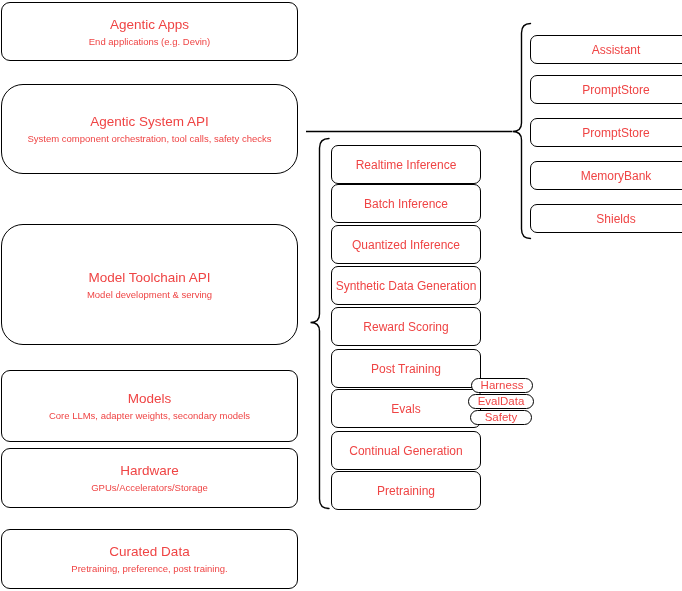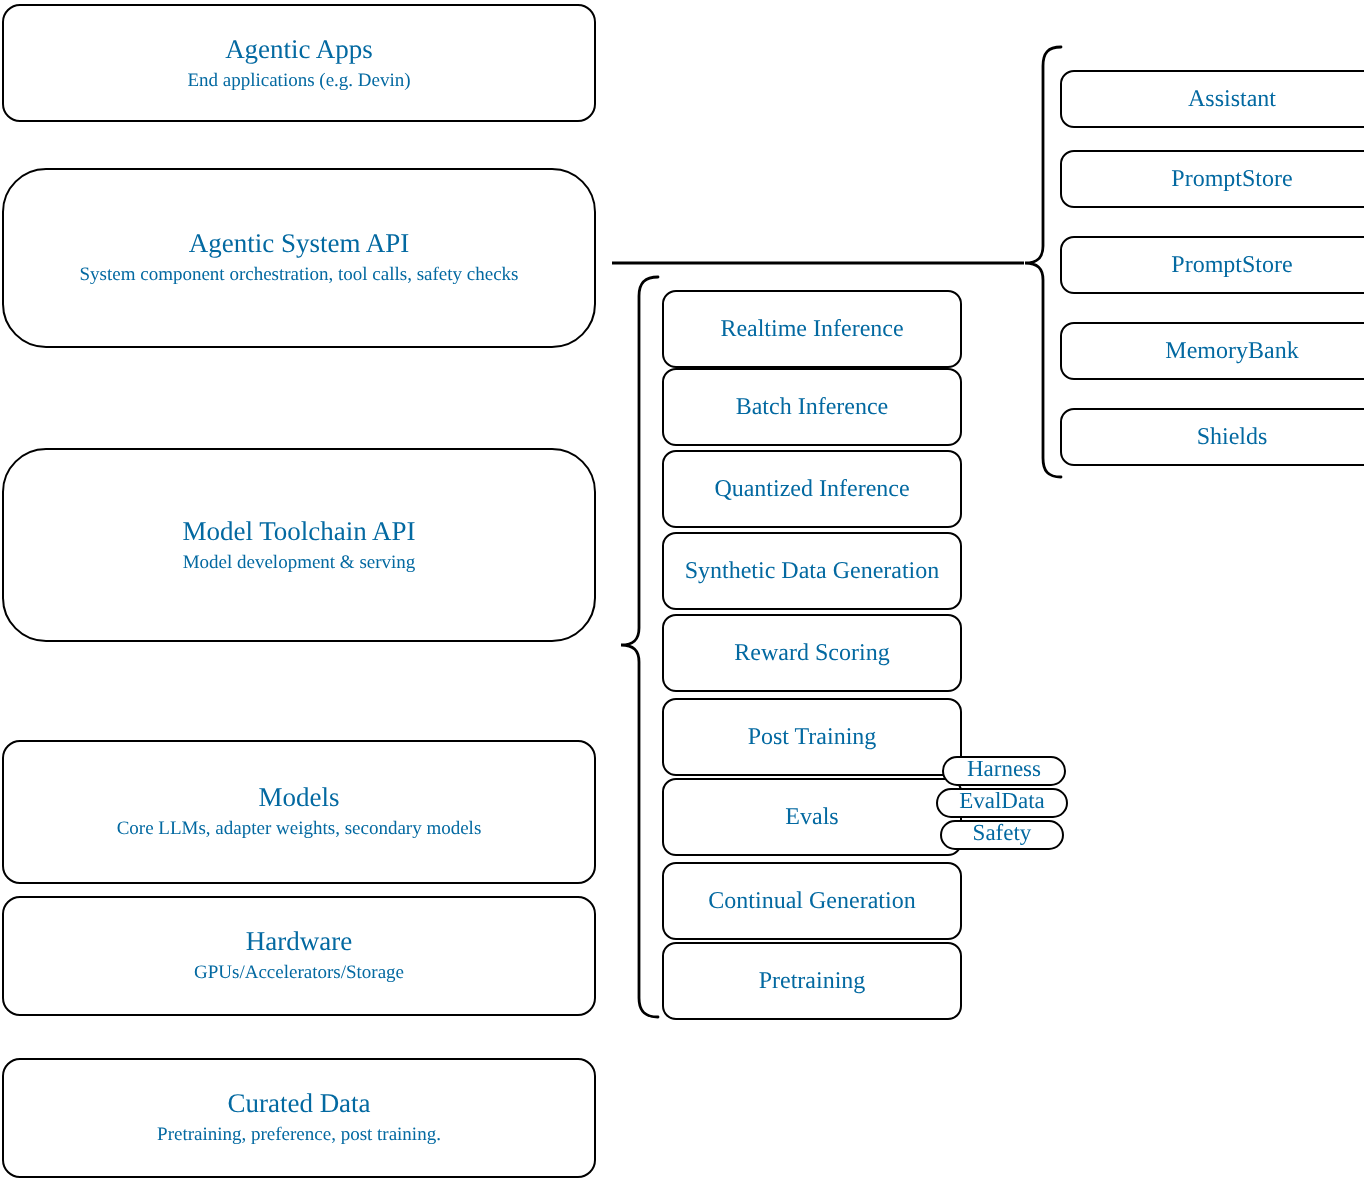--- a/index.html
+++ b/index.html
@@ -5,22 +5,22 @@
   html, body {
     margin: 0;
     padding: 0;
     background: #ffffff;
   }
   .canvas {
     position: relative;
     width: 682px;
     height: 591px;
     background: #ffffff;
-    font-family: Liberation Serif, serif;
-    color: #0369a1;
+    font-family: Liberation Sans, sans-serif;
+    color: #ef4444;
     overflow: hidden;
   }
   .connectors {
     position: absolute;
     left: 0;
     top: 0;
     width: 682px;
     height: 591px;
     pointer-events: none;
   }
@@ -95,21 +95,21 @@
   <div class="node stack-node" style="top:2px;height:59px;">
     <div class="title">Agentic Apps</div>
     <div class="subtitle">End applications (e.g. Devin)</div>
   </div>
 
   <div class="node stack-node big" style="top:84px;height:90px;">
     <div class="title">Agentic System API</div>
     <div class="subtitle">System component orchestration, tool calls, safety checks</div>
   </div>
 
-  <div class="node stack-node big" style="top:224px;height:97px;">
+  <div class="node stack-node big" style="top:224px;height:121px;">
     <div class="title">Model Toolchain API</div>
     <div class="subtitle">Model development &amp; serving</div>
   </div>
 
   <div class="node stack-node" style="top:370px;height:72px;">
     <div class="title">Models</div>
     <div class="subtitle">Core LLMs, adapter weights, secondary models</div>
   </div>
 
   <div class="node stack-node" style="top:448px;height:60px;">

